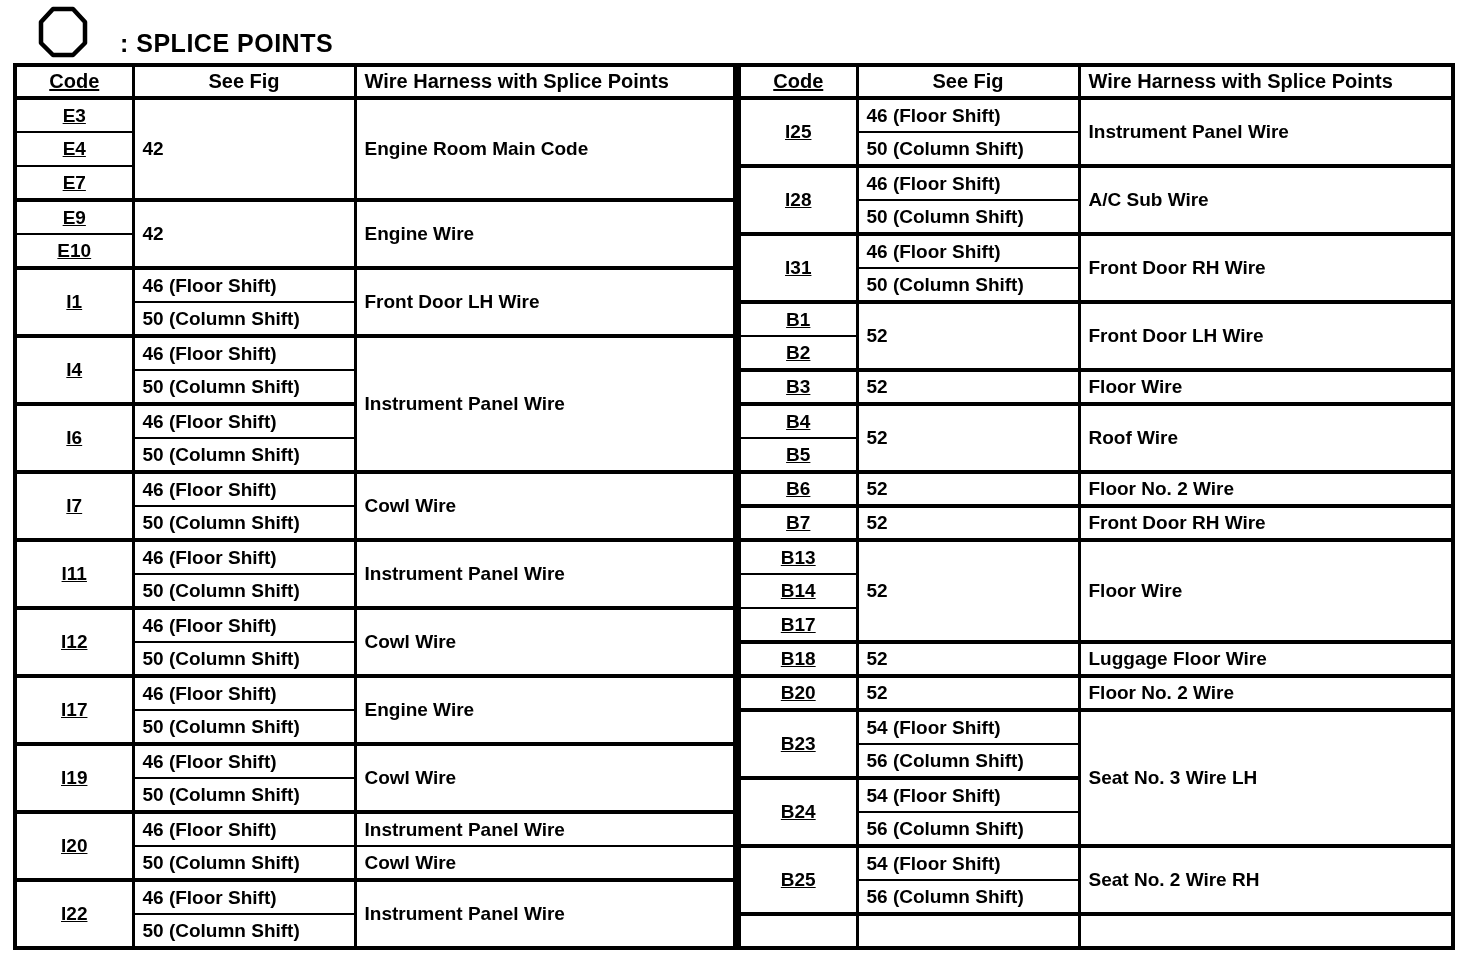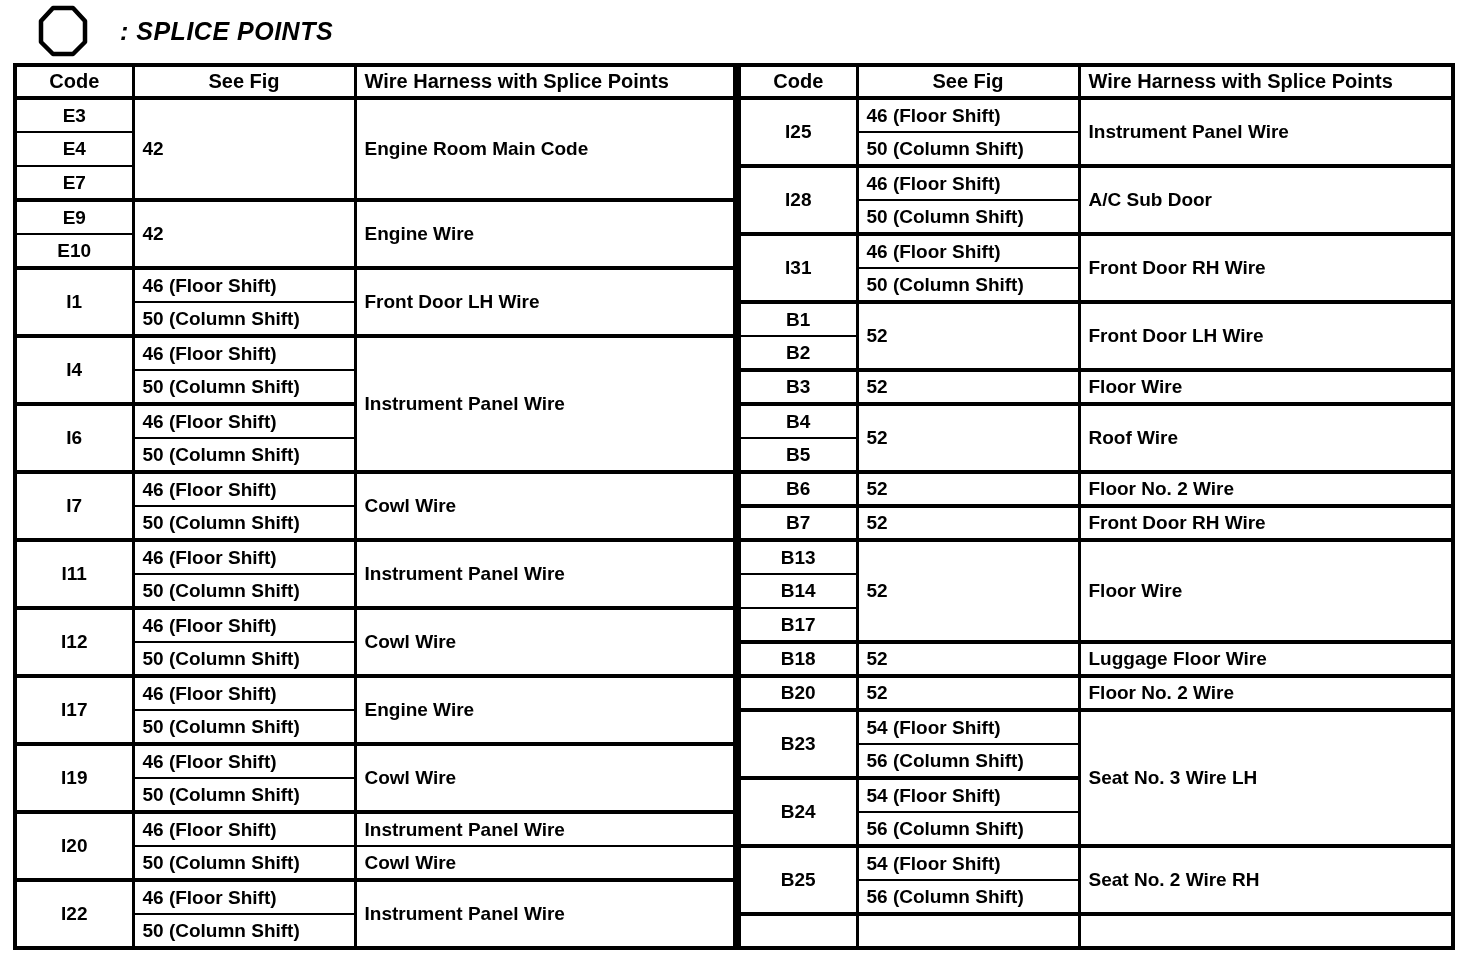--- a/index.html
+++ b/index.html
@@ -15,22 +15,21 @@
     height: 954px;
     background: #ffffff;
     overflow: hidden;
   }
   .legend {
     position: absolute;
     left: 38px;
     top: 4px;
     height: 54px;
     display: flex;
-    align-items: center;
-    font-style: italic;
+    align-items: flex-end;
   }
   .octagon-wrap {
     width: 50px;
     height: 52px;
     display: inline-block;
   }
   .legend-label {
     margin-left: 32px;
     font-size: 25px;
     font-weight: bold;
@@ -66,21 +65,21 @@
     vertical-align: middle;
     padding: 0;
   }
   table.splice th {
     font-size: 20px;
     border-top-width: 4px;
     border-bottom-width: 3px;
   }
   table.splice td { font-size: 19px; }
   table.splice tr.gs td { border-top-width: 4px; }
-  table.splice .c0 { text-align: center; }
+  table.splice .c0 { text-align: center; text-decoration: underline; }
   table.splice .c1, table.splice .c2 { text-align: left; padding-left: 8px; }
   table.splice th.c0, table.splice th.c1 { text-align: center; padding-left: 0; }
   table.splice th.c2 { text-align: left; padding-left: 8px; }
 </style>
 </head>
 <body>
 
 <div class="page">
 
   <div class="legend">
@@ -226,21 +225,21 @@
             <td rowspan="2" class="c0">I25</td>
             <td class="c1">46 (Floor Shift)</td>
             <td rowspan="2" class="c2">Instrument Panel Wire</td>
           </tr>
           <tr>
             <td class="c1">50 (Column Shift)</td>
           </tr>
           <tr class="gs">
             <td rowspan="2" class="c0">I28</td>
             <td class="c1">46 (Floor Shift)</td>
-            <td rowspan="2" class="c2">A/C Sub Door</td>
+            <td rowspan="2" class="c2">A/C Sub Wire</td>
           </tr>
           <tr>
             <td class="c1">50 (Column Shift)</td>
           </tr>
           <tr class="gs">
             <td rowspan="2" class="c0">I31</td>
             <td class="c1">46 (Floor Shift)</td>
             <td rowspan="2" class="c2">Front Door RH Wire</td>
           </tr>
           <tr>

